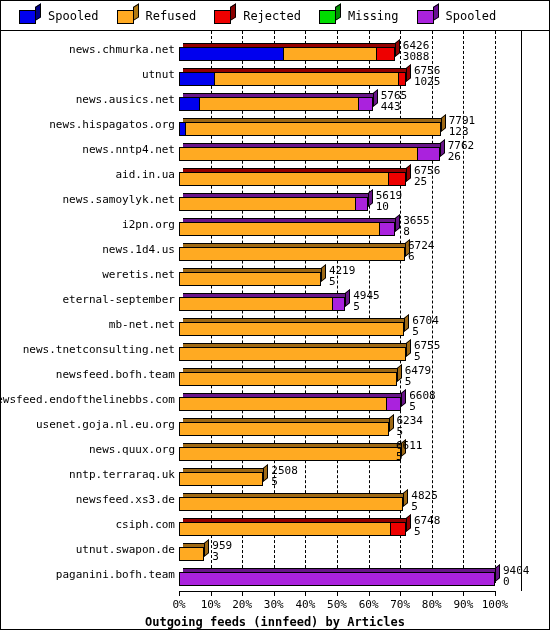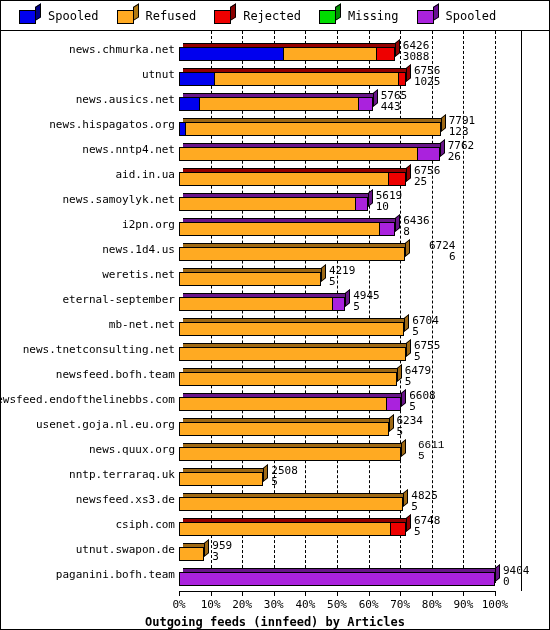--- a/index.html
+++ b/index.html
@@ -223,34 +223,34 @@
         <div class="row">
           <div class="ylab">i2pn.org</div>
           <div class="barwrap" style="width: 222.144px;">
             <div class="topface" style="width: 216.144px; background: rgb(105, 21, 137);"></div>
             <div class="bar" style="width: 216.144px;">
               <div class="seg" style="width: 295.211%; background: rgb(255, 170, 34);"></div>
               <div class="seg" style="width: 20.7895%; background: rgb(170, 34, 221);"></div>
             </div>
             <div class="capside" style="left: 216.144px; background: rgb(105, 21, 137);"></div>
             <div class="vals" style="left: 224.144px;">
-              <span>6436</span>
+              <span>3655</span>
               <span>8</span>
             </div>
           </div>
         </div>
         <div class="row">
           <div class="ylab">news.1d4.us</div>
           <div class="barwrap" style="width: 231.94px;">
             <div class="topface" style="width: 225.94px; background: rgb(158, 105, 21);"></div>
             <div class="bar" style="width: 225.94px;">
               <div class="seg" style="width: 316%; background: rgb(255, 170, 34);"></div>
             </div>
             <div class="capside" style="left: 225.94px; background: rgb(158, 105, 21);"></div>
-            <div class="vals" style="left: 250px; text-align: right;">
+            <div class="vals" style="left: 229px;">
               <span>6724</span>
               <span>6</span>
             </div>
           </div>
         </div>
         <div class="row">
           <div class="ylab">weretis.net</div>
           <div class="barwrap" style="width: 147.884px;">
             <div class="topface" style="width: 141.884px; background: rgb(158, 105, 21);"></div>
             <div class="bar" style="width: 141.884px;">
@@ -350,21 +350,21 @@
           </div>
         </div>
         <div class="row">
           <div class="ylab">news.quux.org</div>
           <div class="barwrap" style="width: 228.148px;">
             <div class="topface" style="width: 222.148px; background: rgb(158, 105, 21);"></div>
             <div class="bar" style="width: 222.148px;">
               <div class="seg" style="width: 316%; background: rgb(255, 170, 34);"></div>
             </div>
             <div class="capside" style="left: 222.148px; background: rgb(158, 105, 21);"></div>
-            <div class="vals" style="left: 239px; font-family: Liberation Mono, monospace;">
+            <div class="vals" style="left: 217px;">
               <span>6611</span>
               <span>5</span>
             </div>
           </div>
         </div>
         <div class="row">
           <div class="ylab">nntp.terraraq.uk</div>
           <div class="barwrap" style="width: 90.372px;">
             <div class="topface" style="width: 84.372px; background: rgb(158, 105, 21);"></div>
             <div class="bar" style="width: 84.372px;">

